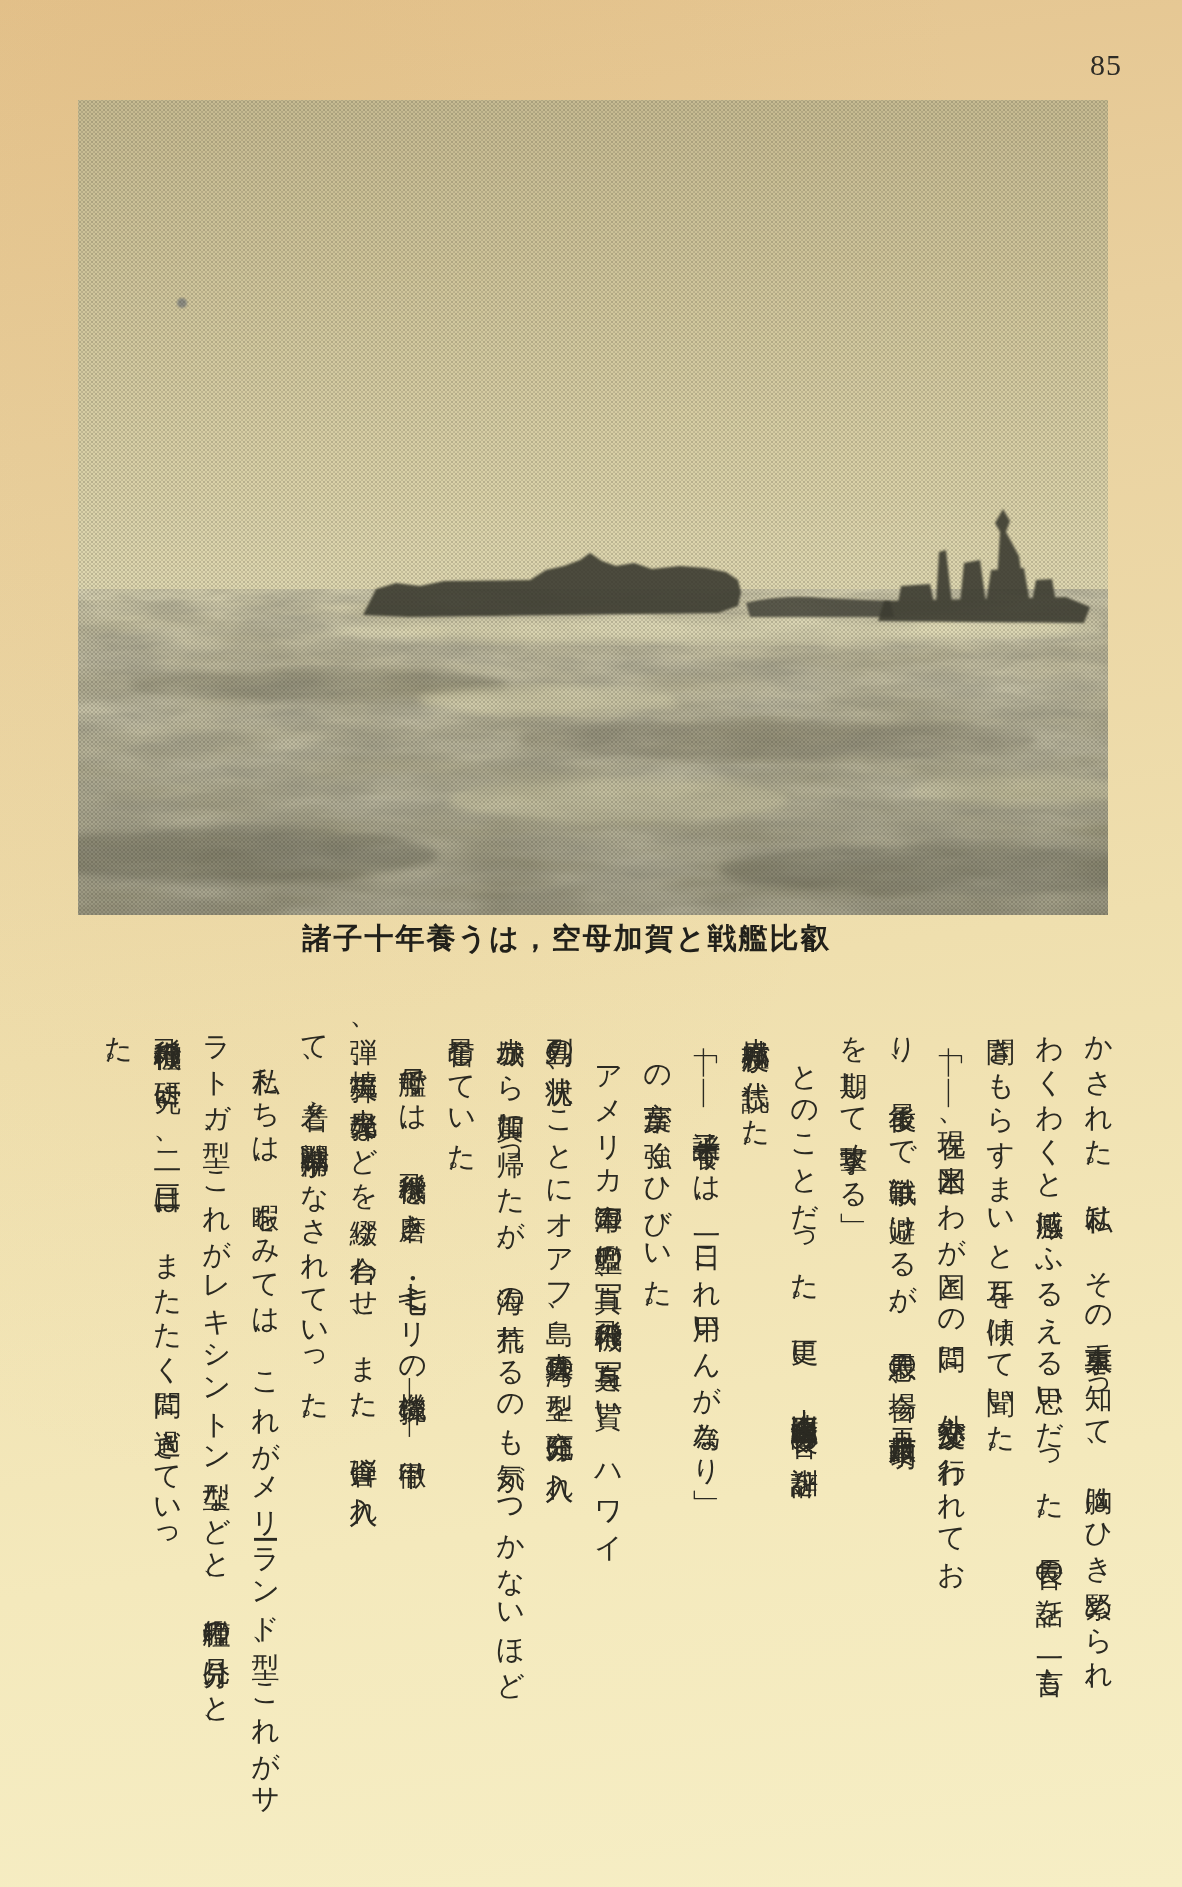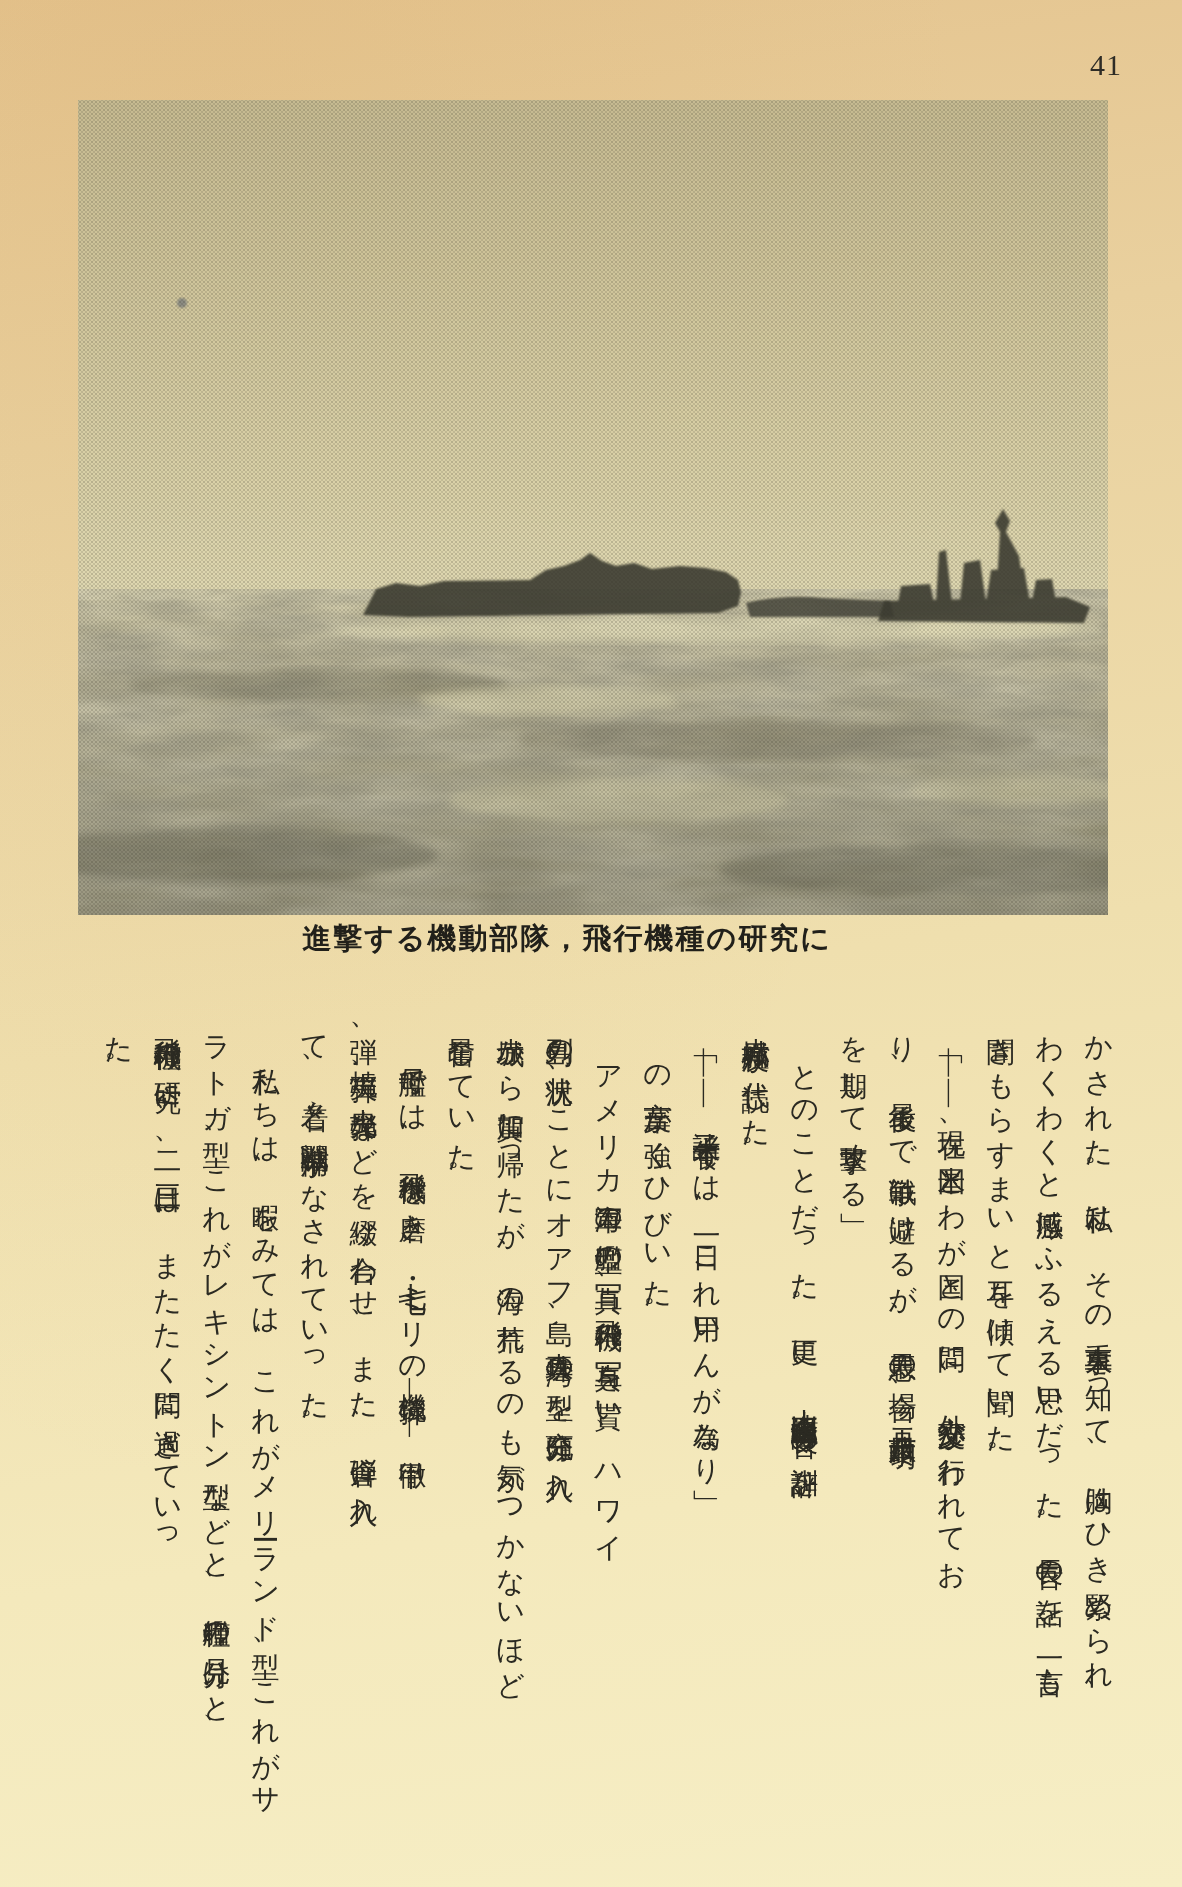--- a/index.html
+++ b/index.html
@@ -43,21 +43,21 @@
   }
   .text-block .col{
     width:49px; height:100%;
     text-align:start;
   }
   .text-block .col.indent{ padding-top:30px; height:calc(100% - 30px); }
 </style>
 </head>
 <body>
 
-<div class="page-number">41</div>
+<div class="page-number">85</div>
 
 <div class="photo">
   <svg viewBox="0 0 1030 815" preserveAspectRatio="none">
     <defs>
       <linearGradient id="skyGrad" x1="0" y1="0" x2="0" y2="1">
         <stop offset="0%" stop-color="#c6ba90"></stop>
         <stop offset="35%" stop-color="#d0c59a"></stop>
         <stop offset="75%" stop-color="#dbd2a8"></stop>
         <stop offset="100%" stop-color="#e1dab3"></stop>
       </linearGradient>
@@ -119,21 +119,21 @@
       <path d="M858 503 L861 452 L868 450 L874 503 Z"></path>
       <path d="M882 503 L886 463 L902 460 L908 503 Z"></path>
       <path d="M908 503 L913 470 L946 468 L952 503 Z"></path>
       <path d="M918 500 L922 432 L917 423 L925 409 L932 421 L928 432 L941 456 L947 500 Z"></path>
       <path d="M954 502 L958 480 L974 479 L978 502 Z"></path>
     </g>
   </svg>
   <div class="halftone"></div>
 </div>
 
-<div class="caption">進撃する機動部隊，飛行機種の研究に</div>
+<div class="caption">諸子十年養うは，空母加賀と戦艦比叡</div>
 
 <div class="text-block">
     <div class="col">かされた。私は、その重大事を知って、胸はひき緊められ、</div>
     <div class="col">わくわくと感激にふるえる思いだった。長官の話を、一言も</div>
     <div class="col">聞きもらすまいと耳を傾けて聞いた。</div>
     <div class="col indent">「――現在、米国とわが国との間に、外交交渉が行われてお</div>
     <div class="col">り、最後まで戦争は避けるが、最悪の場合、十二月八日黎明</div>
     <div class="col">を期して攻撃する」</div>
     <div class="col indent">とのことだった。更に、山本連合艦隊司令長官の訓辞を、</div>
     <div class="col">赤城艦長が代読した。</div>

